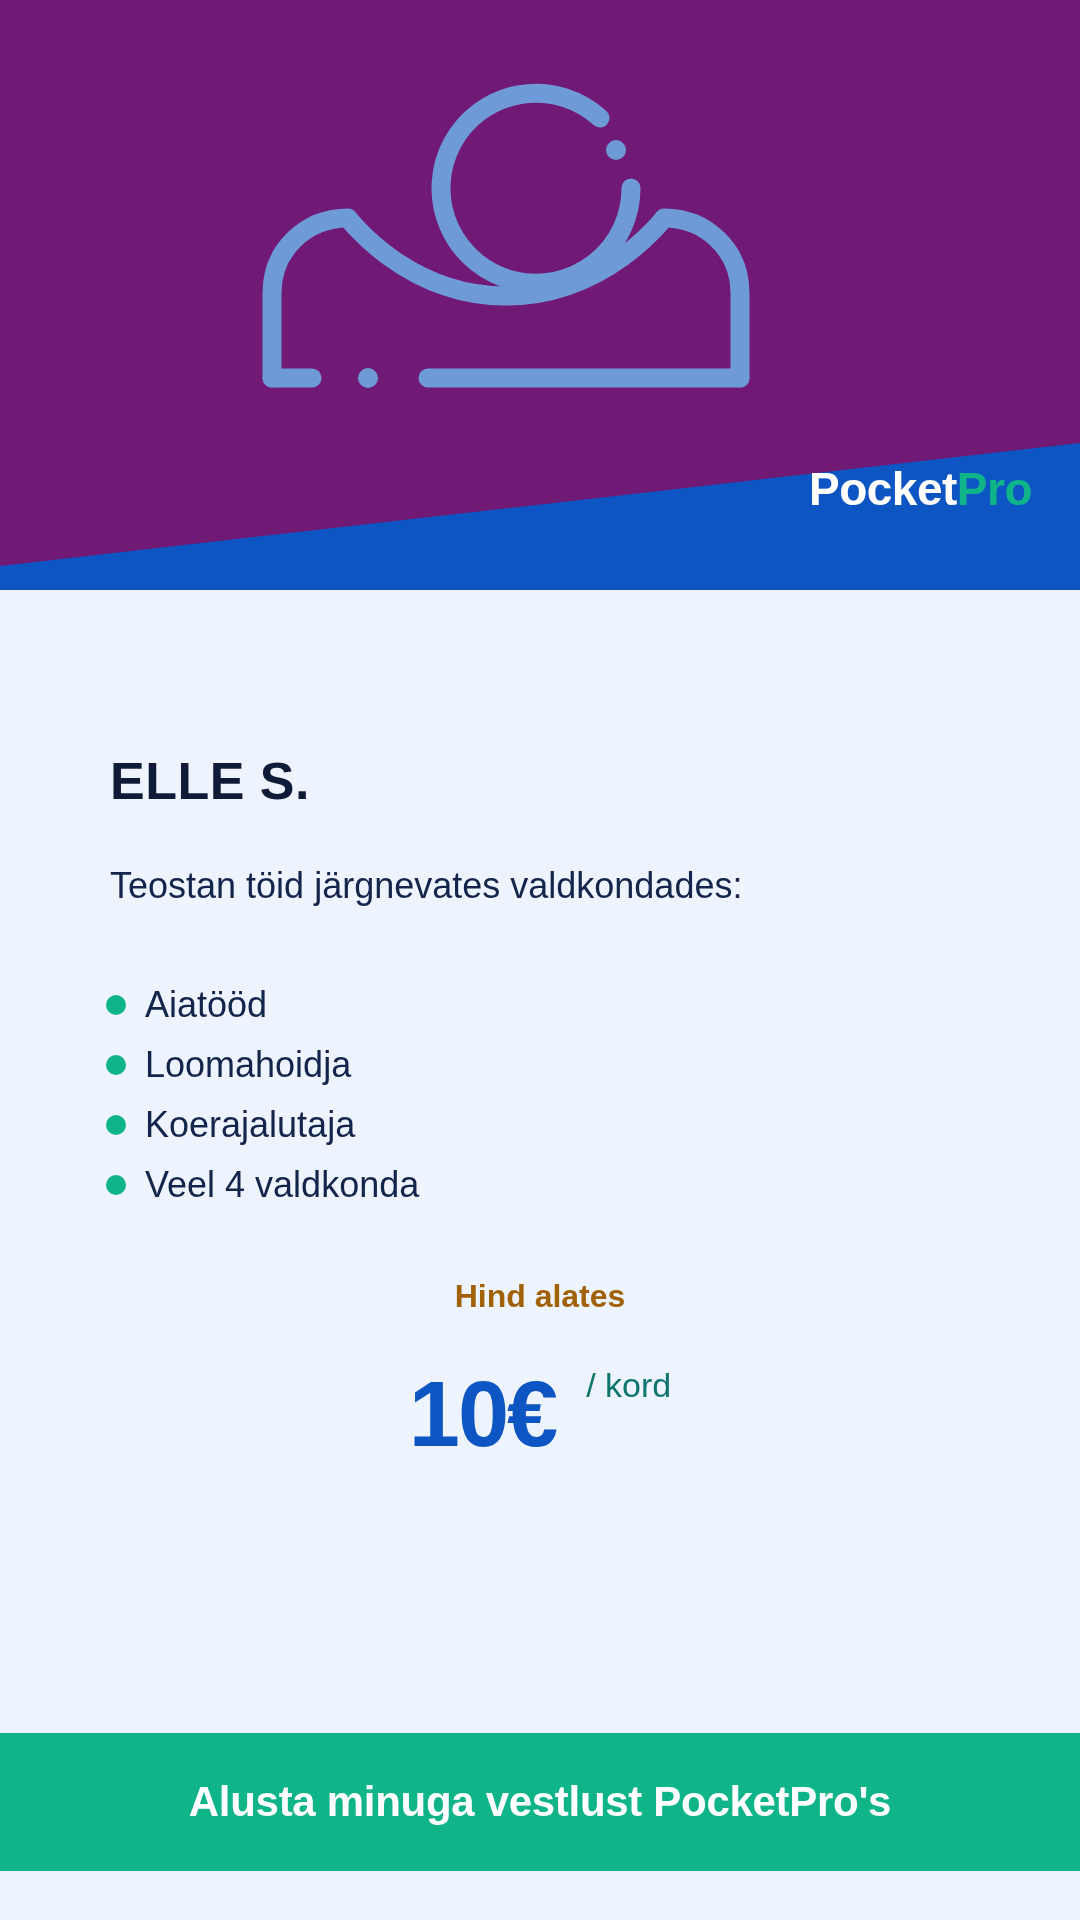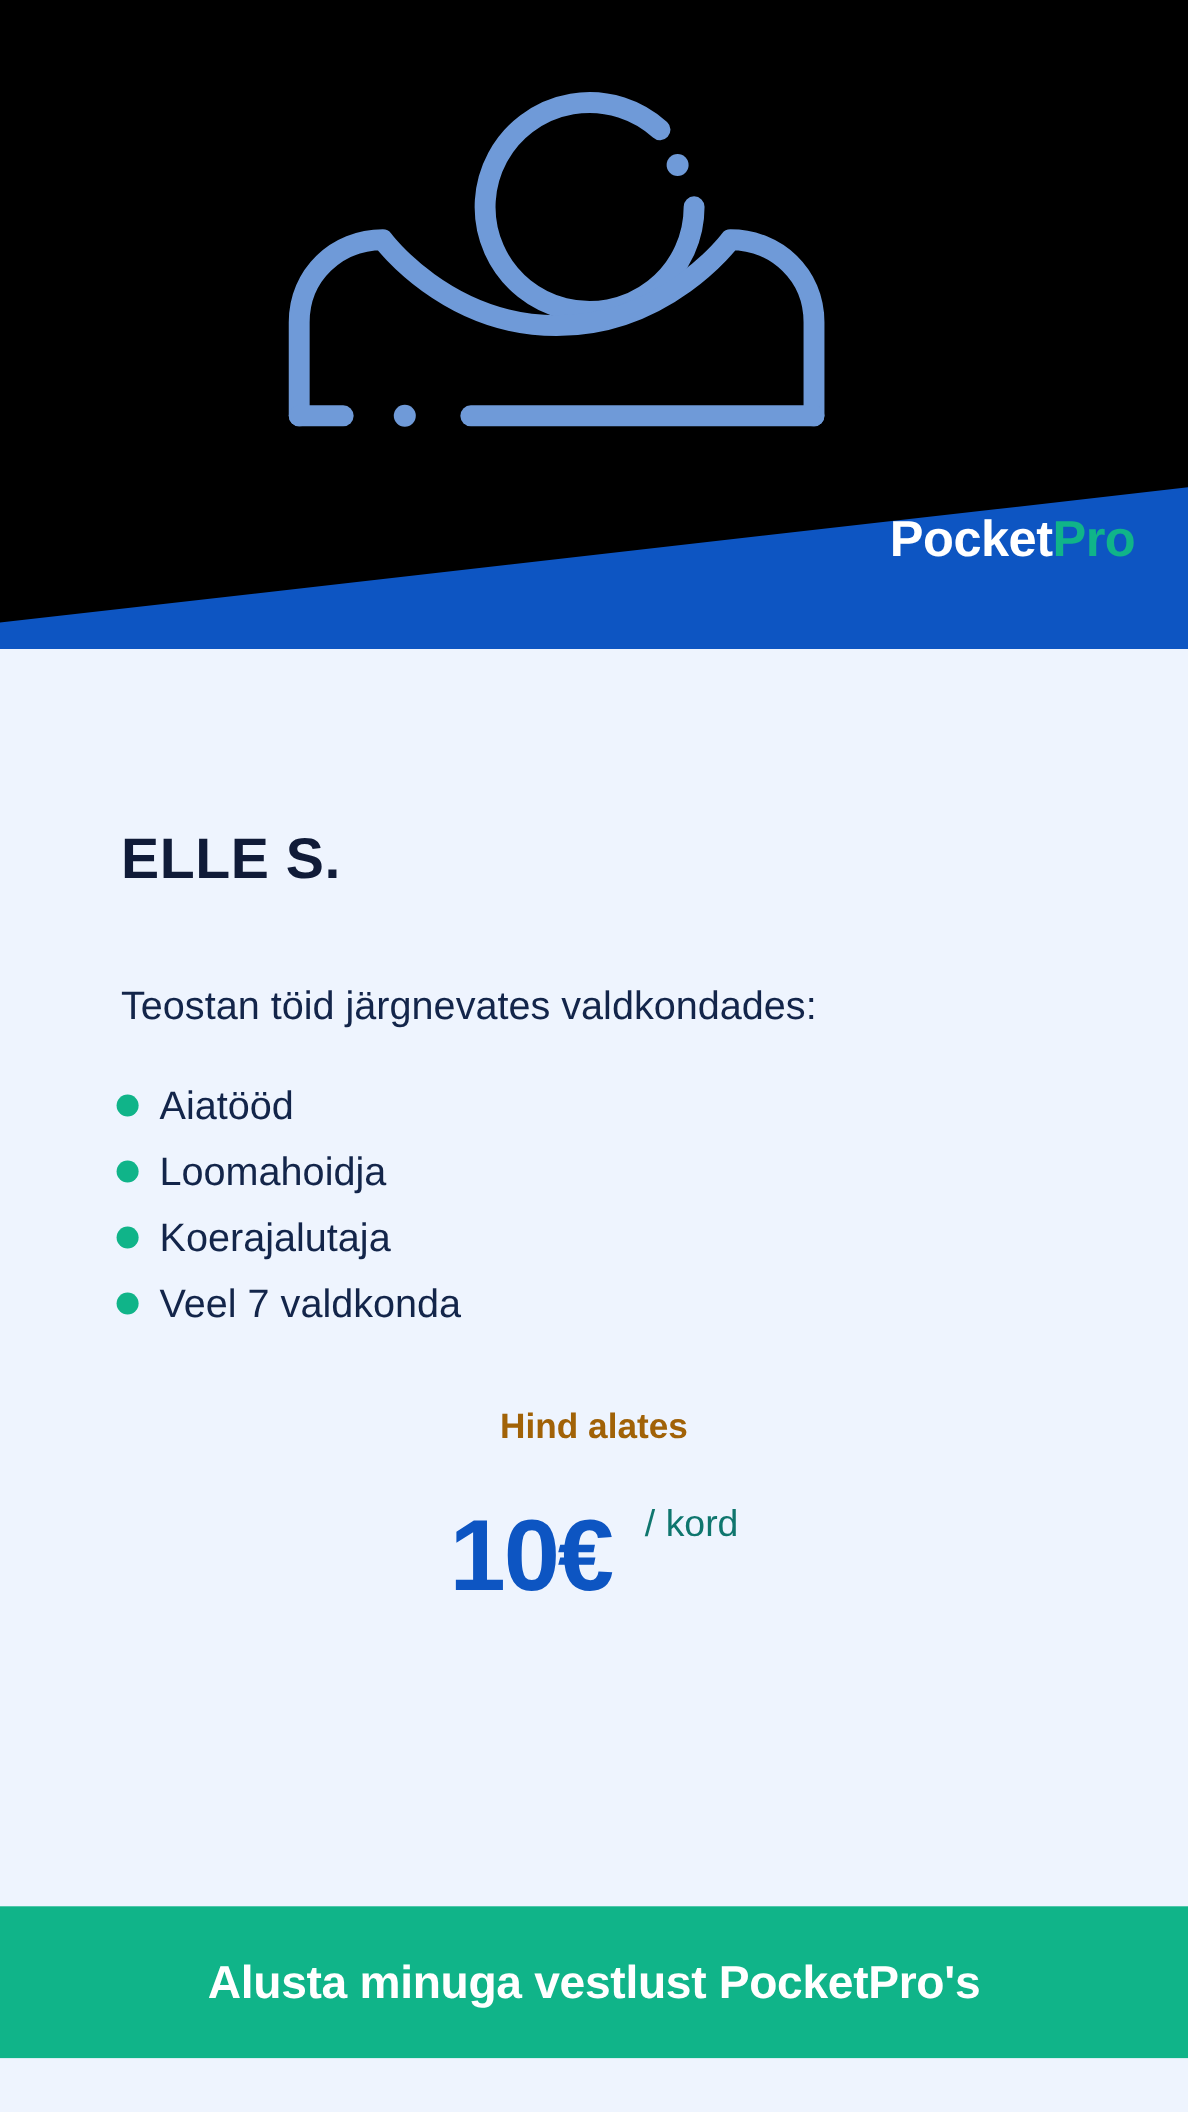--- a/index.html
+++ b/index.html
@@ -14,21 +14,21 @@
     width:1080px; height:1920px;
     background:#eef4fe;
     overflow:hidden;
   }
 
   
   #hero {
     position:absolute;
     left:0; top:0;
     width:1080px; height:590px;
-    background:#000000;
+    background:#701a75;
     overflow:hidden;
   }
   #hero-avatar {
     position:absolute;
     left:50%; top:78px;
     transform:translateX(-50%);
     width:560px; height:340px;
   }
   #hero-avatar svg { display:block; width:100%; height:100%; }
 
@@ -70,21 +70,20 @@
     line-height:1;
   }
 
   #intro-line {
     position:absolute;
     left:110px; top:278px;
     font-size:36px;
     font-weight:400;
     color:#13254a;
     line-height:1;
-    margin-top:28px;
   }
 
   #skills-list {
     position:absolute;
     left:106px; top:385px;
     list-style:none;
   }
   #skills-list li {
     display:flex;
     align-items:center;
@@ -211,21 +210,21 @@
       <li>
         <span class="bullet"></span>
         <span class="skill-label">Loomahoidja</span>
       </li>
       <li>
         <span class="bullet"></span>
         <span class="skill-label">Koerajalutaja</span>
       </li>
       <li>
         <span class="bullet"></span>
-        <span class="skill-label">Veel 7 valdkonda</span>
+        <span class="skill-label">Veel 4 valdkonda</span>
       </li>
     </ul>
 
     <div id="price-block">
       <div id="price-caption">Hind alates</div>
       <div id="price-row">
         <span id="price-amount">10€</span>
         <span id="price-unit">/ kord</span>
       </div>
     </div>

